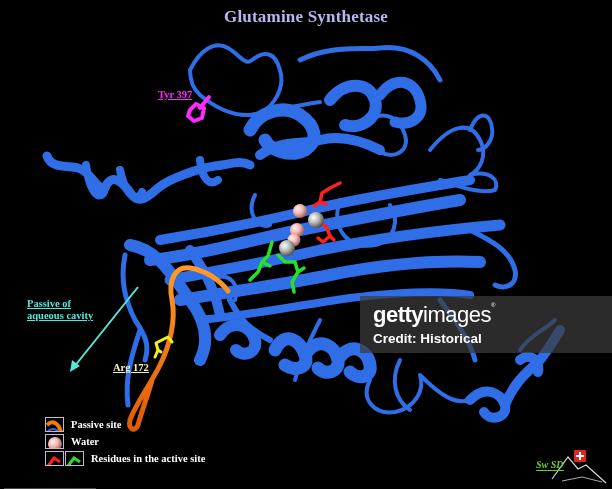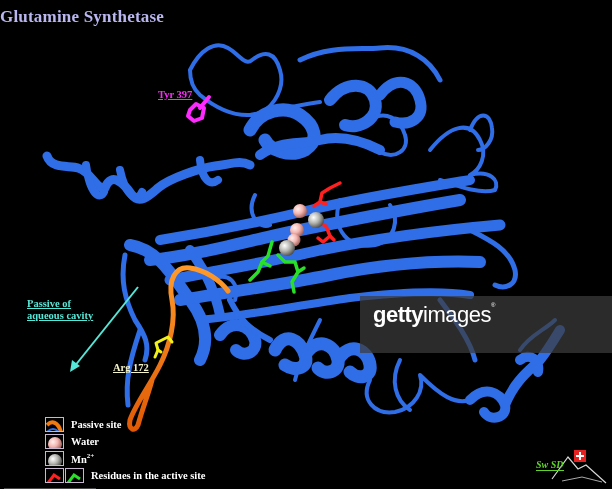--- a/index.html
+++ b/index.html
@@ -1,18 +1,18 @@
 <!DOCTYPE html>
 <html><head>
   <meta charset="utf-8">
   <style>
     html, body { margin: 0; padding: 0; background: #000; }
     body { width: 612px; height: 489px; position: relative; overflow: hidden; font-family: "DejaVu Serif", serif; }
     .canvas { position: absolute; left: 0; top: 0; width: 612px; height: 489px; background: #000; }
-    .title { position: absolute; top: 7px; left: 0; width: 612px; font-family: "Liberation Serif", serif; font-weight: bold; font-size: 17px; color: #b9b6f0; letter-spacing: 0.2px; }
+    .title { position: absolute; top: 7px; left: 0; width: 612px; text-align: center; font-family: "Liberation Serif", serif; font-weight: bold; font-size: 17px; color: #b9b6f0; letter-spacing: 0.2px; }
     .label { position: absolute; font-family: "Liberation Serif", serif; font-weight: bold; font-size: 10.5px; white-space: nowrap; text-decoration: underline; }
     .tyr { left: 158px; top: 89px; color: #ff2aff; }
     .arg { left: 113px; top: 362px; color: #f4f2c8; }
     .cavity { left: 27px; top: 298px; color: #55e8d8; line-height: 12px; font-size: 10.5px; }
     svg.mol { position: absolute; left: 0; top: 0; }
     .legend { position: absolute; left: 5px; top: 416px; padding-left: 40px; }
     .legend-row { position: relative; height: 17px; display: flex; align-items: center; }
     .swatch { width: 19px; height: 15px; border: 1px solid #c7b7d0; box-sizing: border-box; margin-right: 7px; position: relative; overflow: hidden; background: #000; }
     .legend-text { font-family: "Liberation Serif", serif; font-weight: bold; font-size: 10.5px; color: #fff; }
     .legend-text sup { font-size: 7px; }
@@ -144,47 +144,40 @@
 
   <div class="label tyr">Tyr 397</div>
   <div class="label arg">Arg 172</div>
   <div class="label cavity">
     <div>Passive of</div>
     <div>aqueous cavity</div>
   </div>
 
   <div class="watermark">
     <div class="getty"><b>getty</b><span>images</span><sup>®</sup></div>
+    <div class="credit">Credit: Historical</div>
   </div>
 
   <div class="legend">
     <div class="legend-row">
       <div class="swatch">
         <svg width="17" height="13" viewBox="0 0 17 13">
             <path d="M1 5 C6 0 12 2 15 12" fill="none" stroke="#f07a10" stroke-width="4"></path>
             <path d="M1 12 C5 8 9 8 13 12" fill="none" stroke="#2f6ee6" stroke-width="2"></path>
           </svg>
       </div>
       <span class="legend-text">Passive site</span>
     </div>
     <div class="legend-row">
       <div class="swatch">
         <svg width="17" height="13" viewBox="0 0 17 13">
             <circle cx="9" cy="7" r="7" fill="url(#pinkBall)"></circle>
           </svg>
       </div>
       <span class="legend-text">Water</span>
-    </div>
-    <div class="legend-row">
-      <div class="swatch">
-        <svg width="17" height="13" viewBox="0 0 17 13">
-            <circle cx="9" cy="7" r="7" fill="url(#greyBall)"></circle>
-          </svg>
-      </div>
-      <span class="legend-text"><span>Mn</span><sup>2+</sup></span>
     </div>
     <div class="legend-row">
       <div class="swatch">
         <svg width="17" height="13" viewBox="0 0 17 13">
             <path d="M2 12 L8 4 L14 8" fill="none" stroke="#ff2020" stroke-width="3"></path>
           </svg>
       </div>
       <div class="swatch" style="margin-left:-6px">
         <svg width="17" height="13" viewBox="0 0 17 13">
             <path d="M2 12 L8 4 L14 8" fill="none" stroke="#28e028" stroke-width="3"></path>

